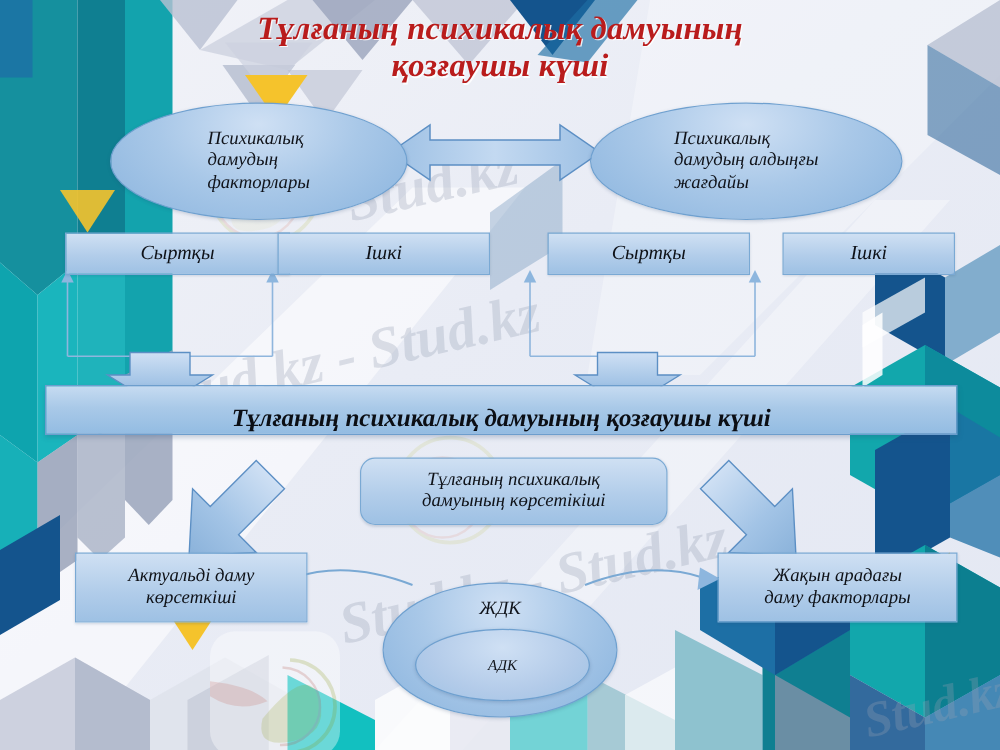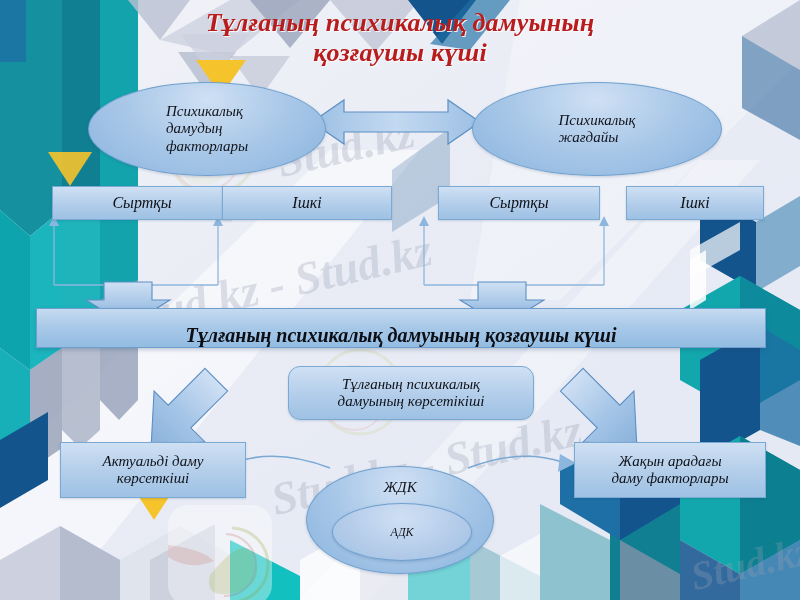--- a/index.html
+++ b/index.html
@@ -245,20 +245,21 @@
     <div>
       <span class="lbl">Психикалық</span>
       <span class="lbl">дамудың</span>
       <span class="lbl">факторлары</span>
     </div>
   </div>
 
   <div class="ellipse" style="left:472px;top:82px;width:248px;height:92px;font-size:15px;z-index:5;">
     <div>
       <span class="lbl">Психикалық</span>
+      <span class="lbl">дамудың алдыңғы</span>
       <span class="lbl">жағдайы</span>
     </div>
   </div>
 
   <div class="boxr" style="left:32px;top:186px;width:178px;height:32px;font-size:16px;z-index:5;">
     <span>Сыртқы</span>
   </div>
   <div class="boxr" style="left:202px;top:186px;width:168px;height:32px;font-size:16px;z-index:5;">
     <span>Ішкі</span>
   </div>

